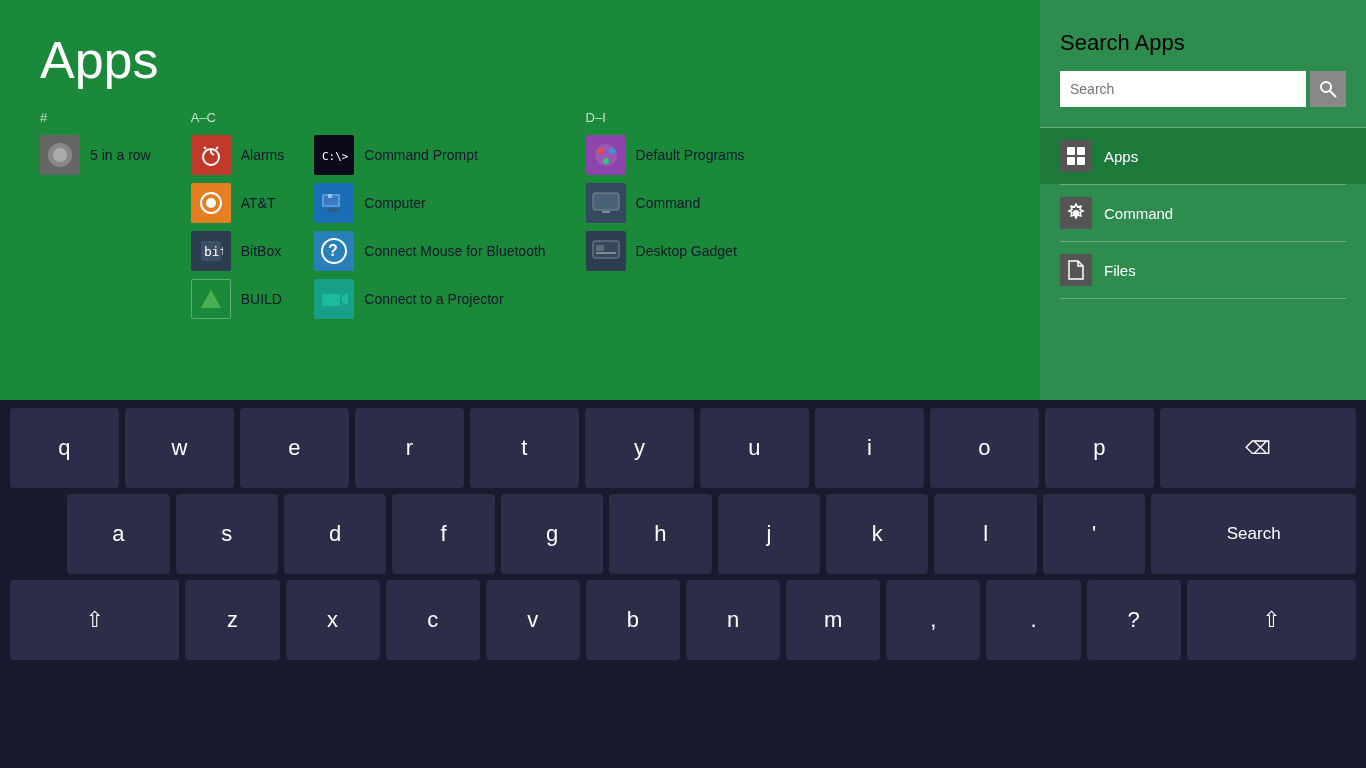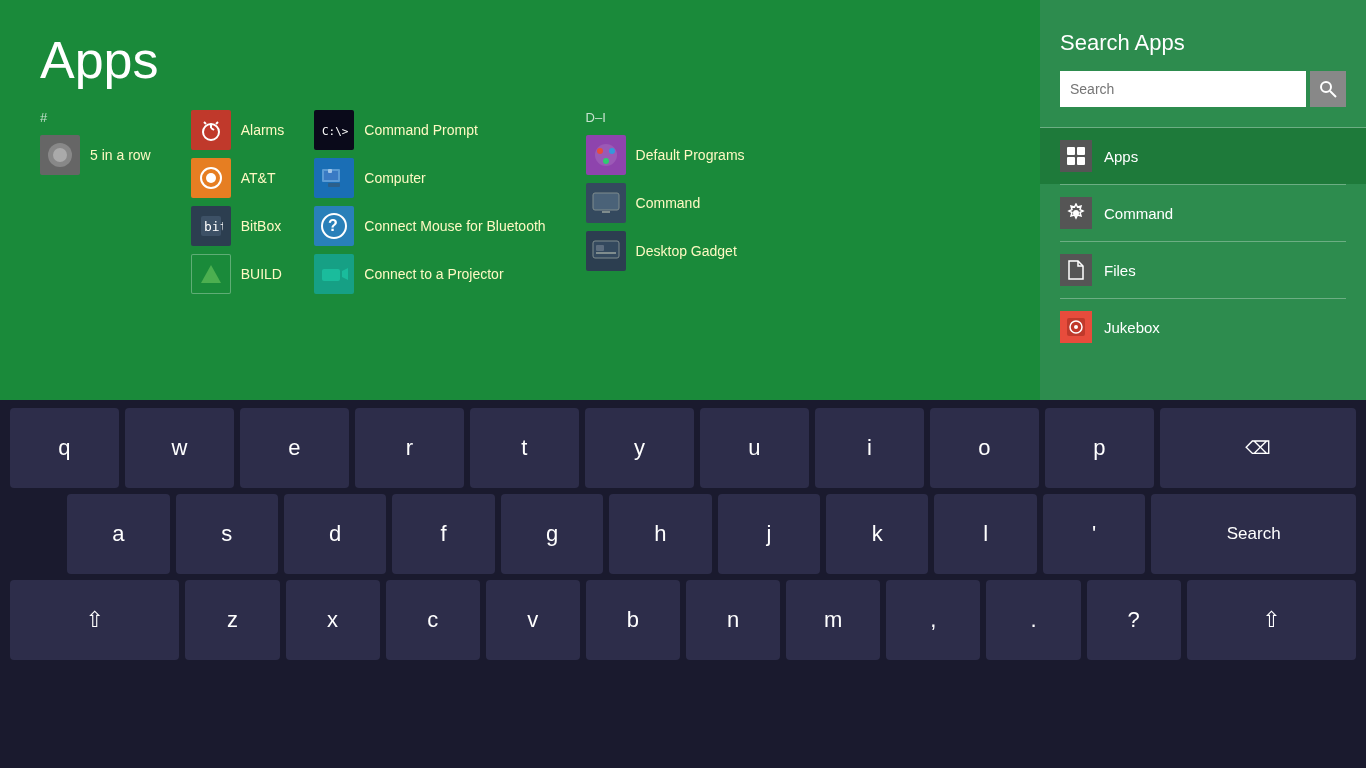--- a/index.html
+++ b/index.html
@@ -40,37 +40,37 @@
       width: 40px;
       height: 40px;
       border-radius: 2px;
       flex-shrink: 0;
       display: flex;
       align-items: center;
       justify-content: center;
     }
 
     .app-name {
-      color: #fef9c3;
+      color: #0f172a;
       font-size: 14px;
       font-weight: 400;
       line-height: 1.2;
     }
 
     
     #right-panel {
       position: absolute;
       top: 0; left: 1040px;
       width: 326px;
       height: 400px;
       background: #2d8c4e;
     }
 
     #search-apps-title {
-      color: #ffffff;
+      color: #000000;
       font-size: 22px;
       font-weight: 300;
       padding: 30px 20px 15px;
     }
 
     #search-box-container {
       padding: 0 20px 20px;
       display: flex;
       gap: 4px;
     }
@@ -242,20 +242,21 @@
                 <circle cx="14" cy="14" r="12" fill="#888"></circle>
                 <circle cx="14" cy="14" r="7" fill="#aaa"></circle>
               </svg>
           </div>
           <span class="app-name">5 in a row</span>
         </div>
       </div>
     </div>
 
     <div class="section-block">
+      <div class="section-label">A–C</div>
       <div style="display:flex; gap:30px;">
 
         <div class="section-items">
           <div class="app-item">
             <div class="app-icon" style="background:#c0392b;">
               <svg width="22" height="22" viewBox="0 0 22 22">
                   <circle cx="11" cy="13" r="8" fill="none" stroke="white" stroke-width="2"></circle>
                   <line x1="11" y1="5" x2="11" y2="9" stroke="white" stroke-width="2"></line>
                   <line x1="11" y1="9" x2="14" y2="11" stroke="white" stroke-width="2"></line>
                   <line x1="4" y1="3" x2="6" y2="5" stroke="white" stroke-width="2"></line>
@@ -411,30 +412,20 @@
     <div class="category-item">
       <div class="cat-icon" style="background:#555;">
         <svg width="18" height="20" viewBox="0 0 18 20">
             <path d="M2 1 L11 1 L16 6 L16 19 L2 19 Z" fill="none" stroke="white" stroke-width="1.5"></path>
             <path d="M11 1 L11 6 L16 6" fill="none" stroke="white" stroke-width="1.5"></path>
           </svg>
       </div>
       <span class="cat-label">Files</span>
     </div>
     <div class="cat-divider"></div>
-    <div class="category-item">
-      <div class="cat-icon" style="background:#e74c3c;">
-        <svg width="20" height="20" viewBox="0 0 20 20">
-            <rect x="1" y="1" width="18" height="18" rx="2" fill="#c0392b"></rect>
-            <circle cx="10" cy="10" r="6" fill="none" stroke="white" stroke-width="1.5"></circle>
-            <circle cx="10" cy="10" r="2" fill="white"></circle>
-          </svg>
-      </div>
-      <span class="cat-label">Jukebox</span>
-    </div>
   </div>
 </div>
 
 <div id="keyboard-area">
 
   <div class="kb-row">
     <button class="kb-key">q</button>
     <button class="kb-key">w</button>
     <button class="kb-key">e</button>
     <button class="kb-key">r</button>

